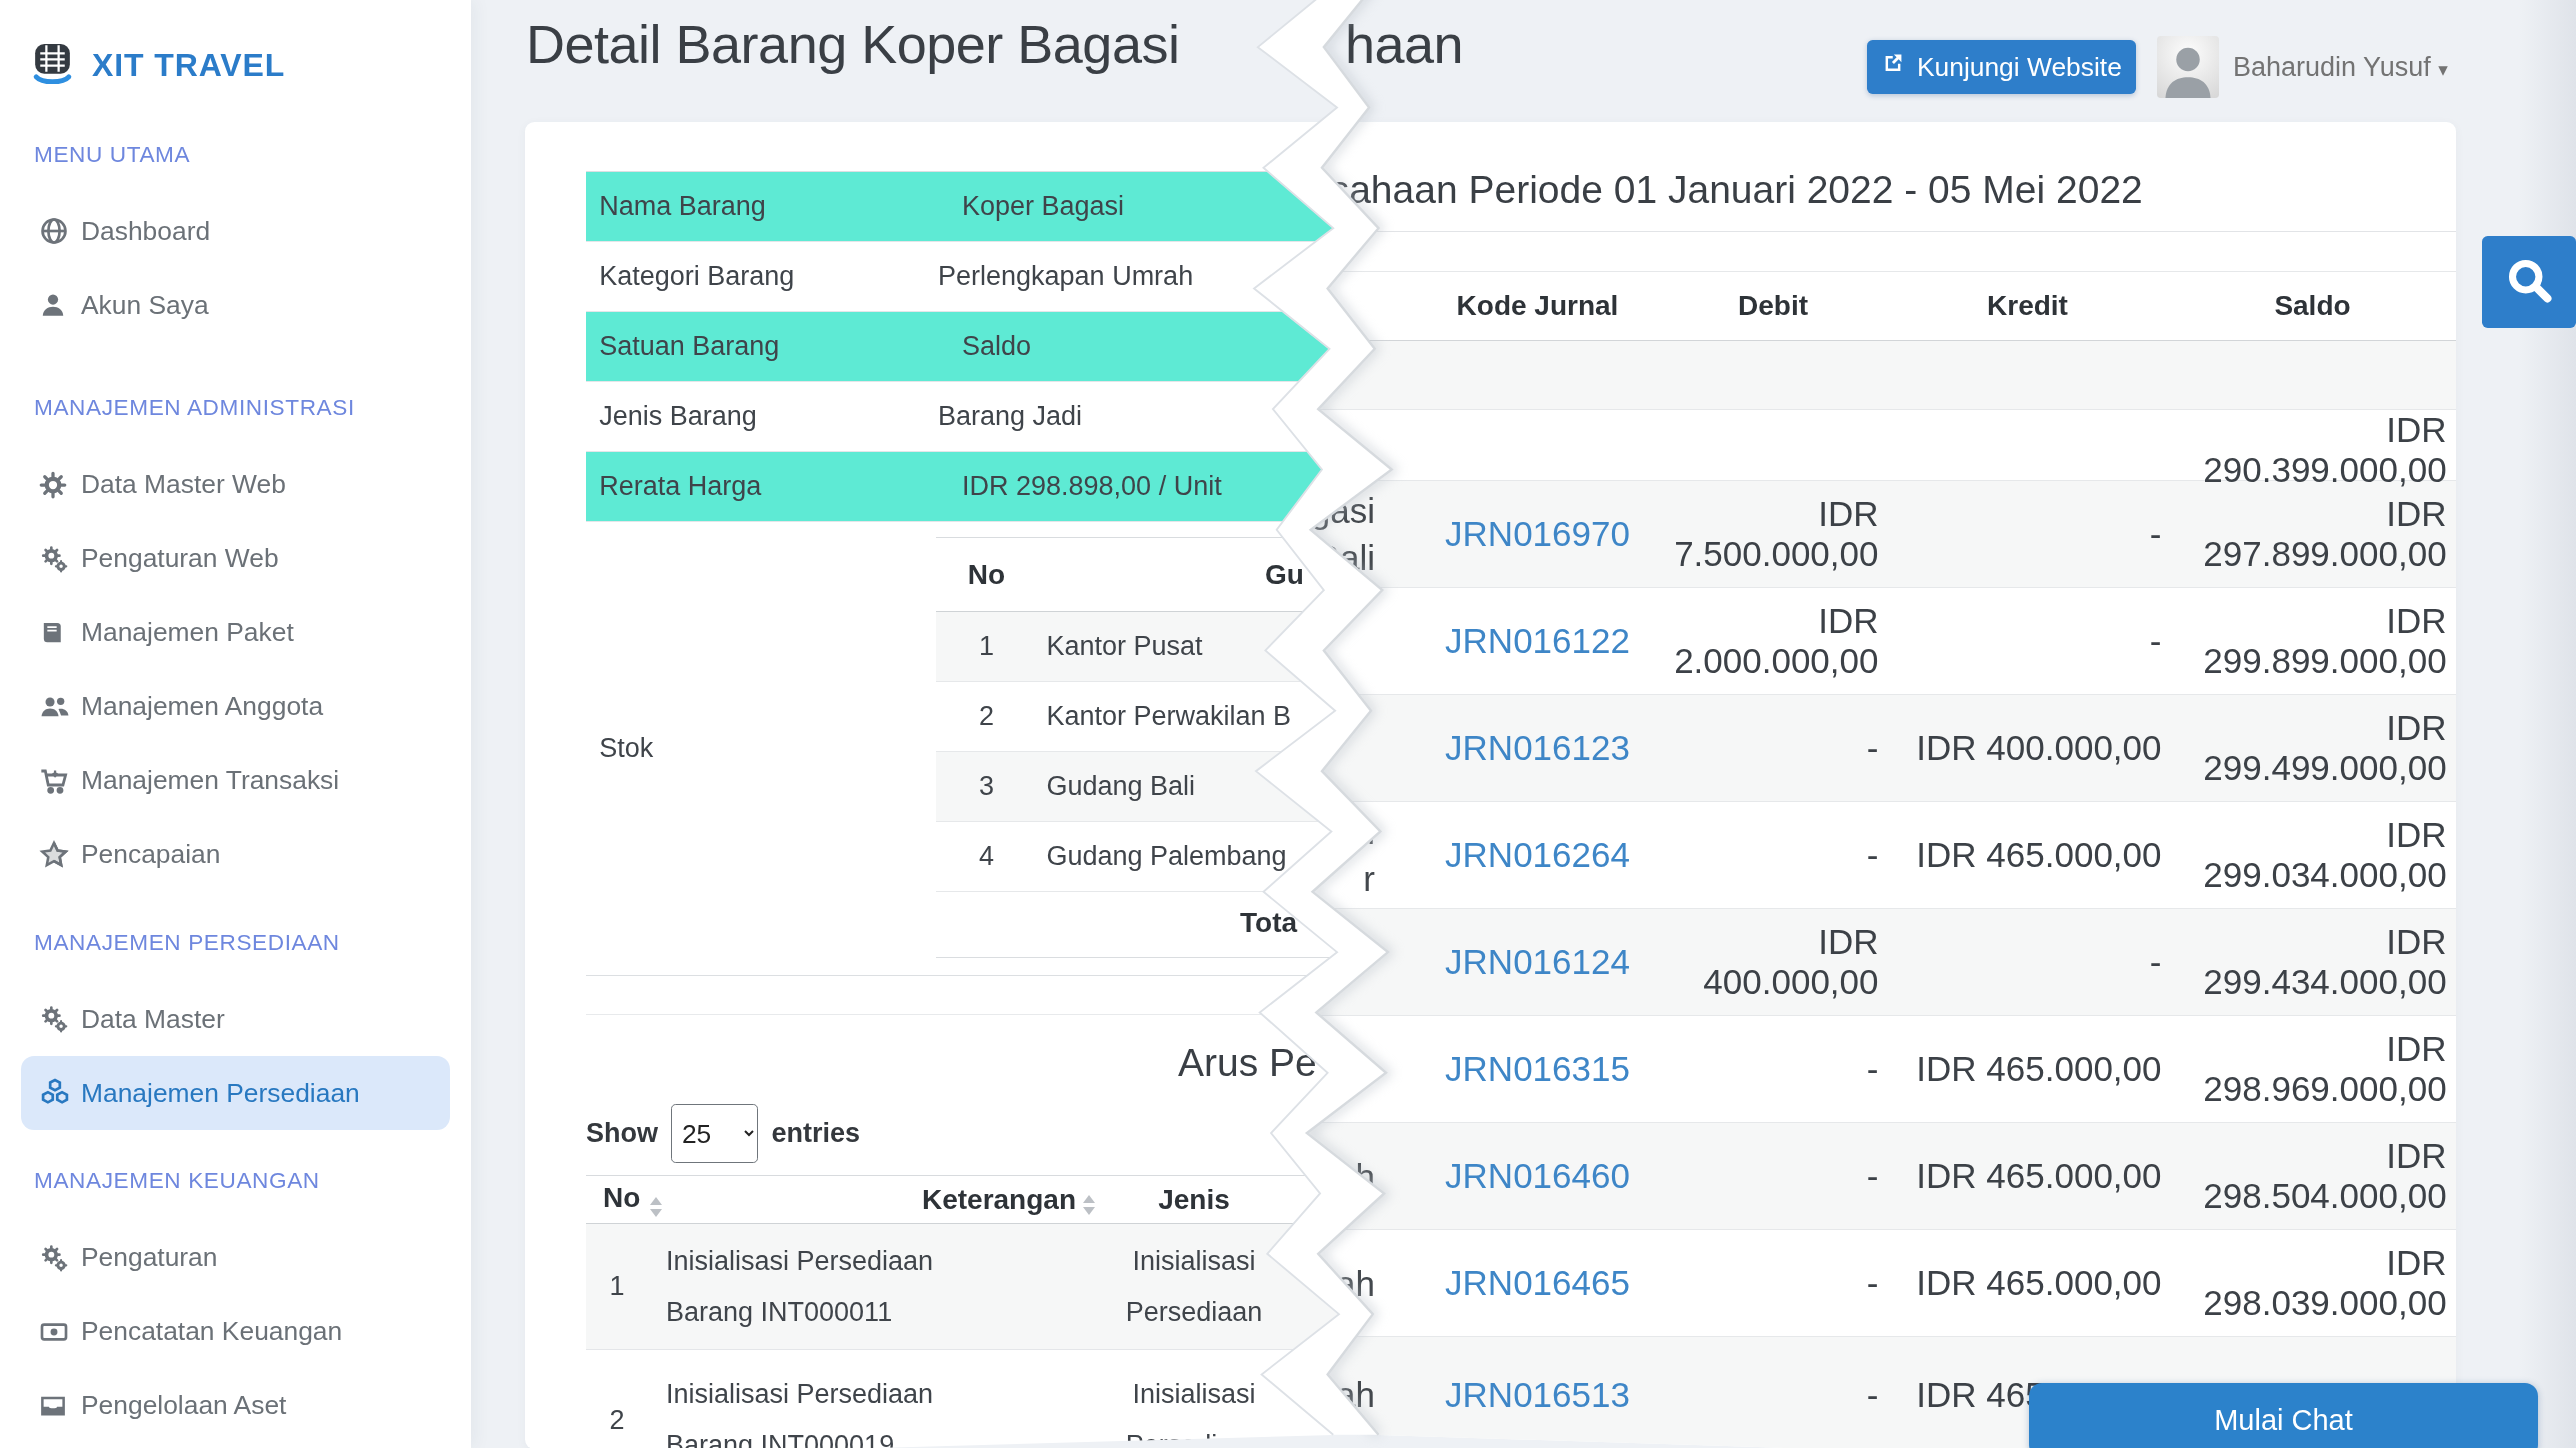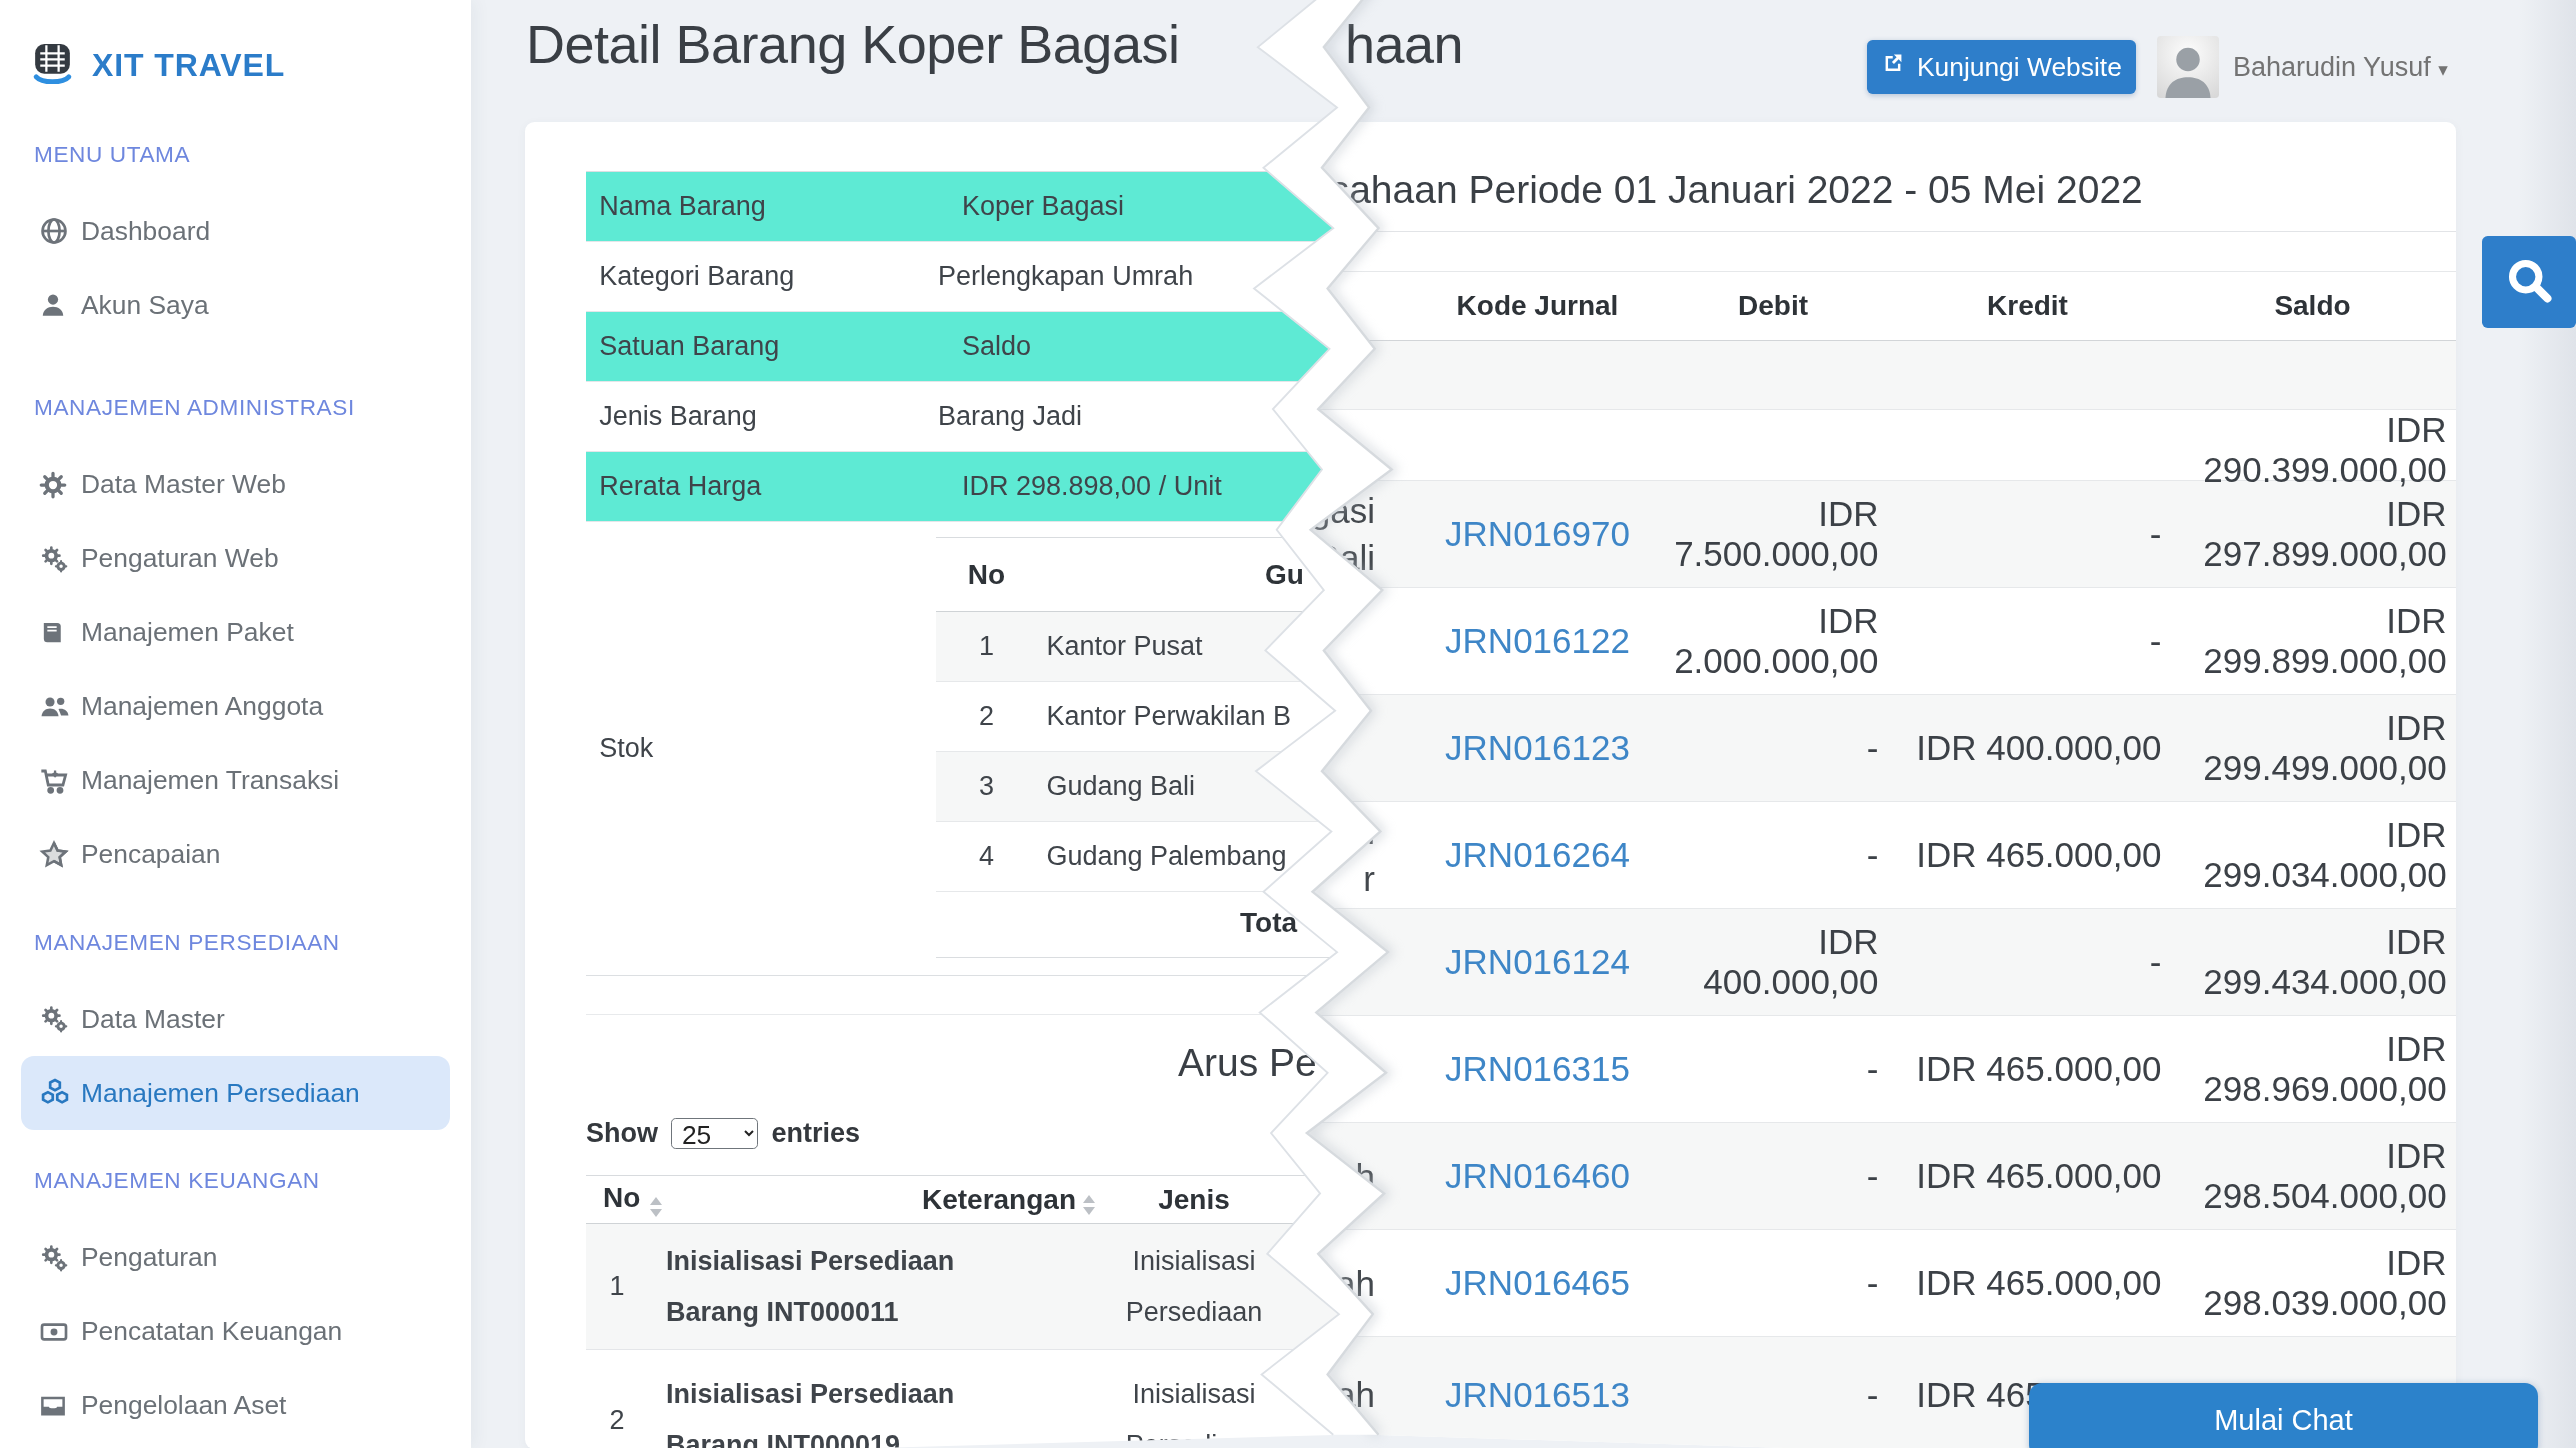--- a/index.html
+++ b/index.html
@@ -48,35 +48,35 @@
   .stotal { position:relative; height:66px; border-bottom:0.9px solid #dadde0;
     font-weight:700; color:#2e3338; font-size:28px; }
   .stotal span { position:absolute; left:304px; top:15px; }
 
   #detail-divider { position:absolute; left:586px; top:1014px; width:828px; height:0.9px; background:#e8eaec; }
   #arus-heading { position:absolute; left:1178px; top:1041px; font-size:39px; font-weight:500;
     color:#3a3f45; white-space:nowrap; }
 
   #show-row { position:absolute; left:586px; top:1109px; height:49px; display:flex;
     align-items:center; gap:13.2px; font-size:27px; font-weight:600; color:#34383d; }
-  #page-size { width:87px; height:31px; font-size:26.4px; border:1.4px solid #6f757b;
+  #page-size { width:87px; height:59px; font-size:26.4px; border:1.4px solid #6f757b;
     border-radius:4.7px; padding:0 5.7px; background:#fff; color:#222;
     font-family:"Liberation Sans","DejaVu Sans",sans-serif; }
 
   #left-table { position:absolute; left:586px; top:1175px; width:828px; }
   .lhead { display:flex; align-items:center; height:49px; border-top:0.9px solid #d8dbde;
     border-bottom:1.9px solid #cfd3d6; font-weight:700; font-size:28px; color:#2e3338; }
   .l-no { width:80px; padding-left:17px; }
   .l-ket { width:410px; text-align:right; position:relative; }
   .l-jenis { width:236px; text-align:center; }
   .lrow { display:flex; align-items:center; border-bottom:0.9px solid #e4e6e9;
     font-size:27px; color:#3f444a; line-height:51px; }
   .lrow.striped { background:#f6f7f7; }
   .lrow .l-no { padding-left:23.6px; }
-  .lrow .l-ket { text-align:left; padding-left:0;font-weight:bold; }
+  .lrow .l-ket { text-align:left; padding-left:0; }
   .sort { display:inline-flex; flex-direction:column; gap:3.8px; margin-left:9.4px; vertical-align:1.9px; }
   .sort i { display:block; width:0; height:0; border-left:6.6px solid transparent; border-right:6.6px solid transparent; }
   .sort .up { border-bottom:8.5px solid #bcc0c5; }
   .sort .dn { border-top:8.5px solid #bcc0c5; }
   .l-ket .sort { position:absolute; right:-19px; top:11.3px; }
 
   
   #scroll-strip { position:absolute; left:2519px; top:0; width:57px; height:1448px;
     background:linear-gradient(90deg, rgba(223,227,233,0), #dfe3e9); }
   #right-card { position:absolute; left:1245px; top:122px; width:1211px; height:1327px;

